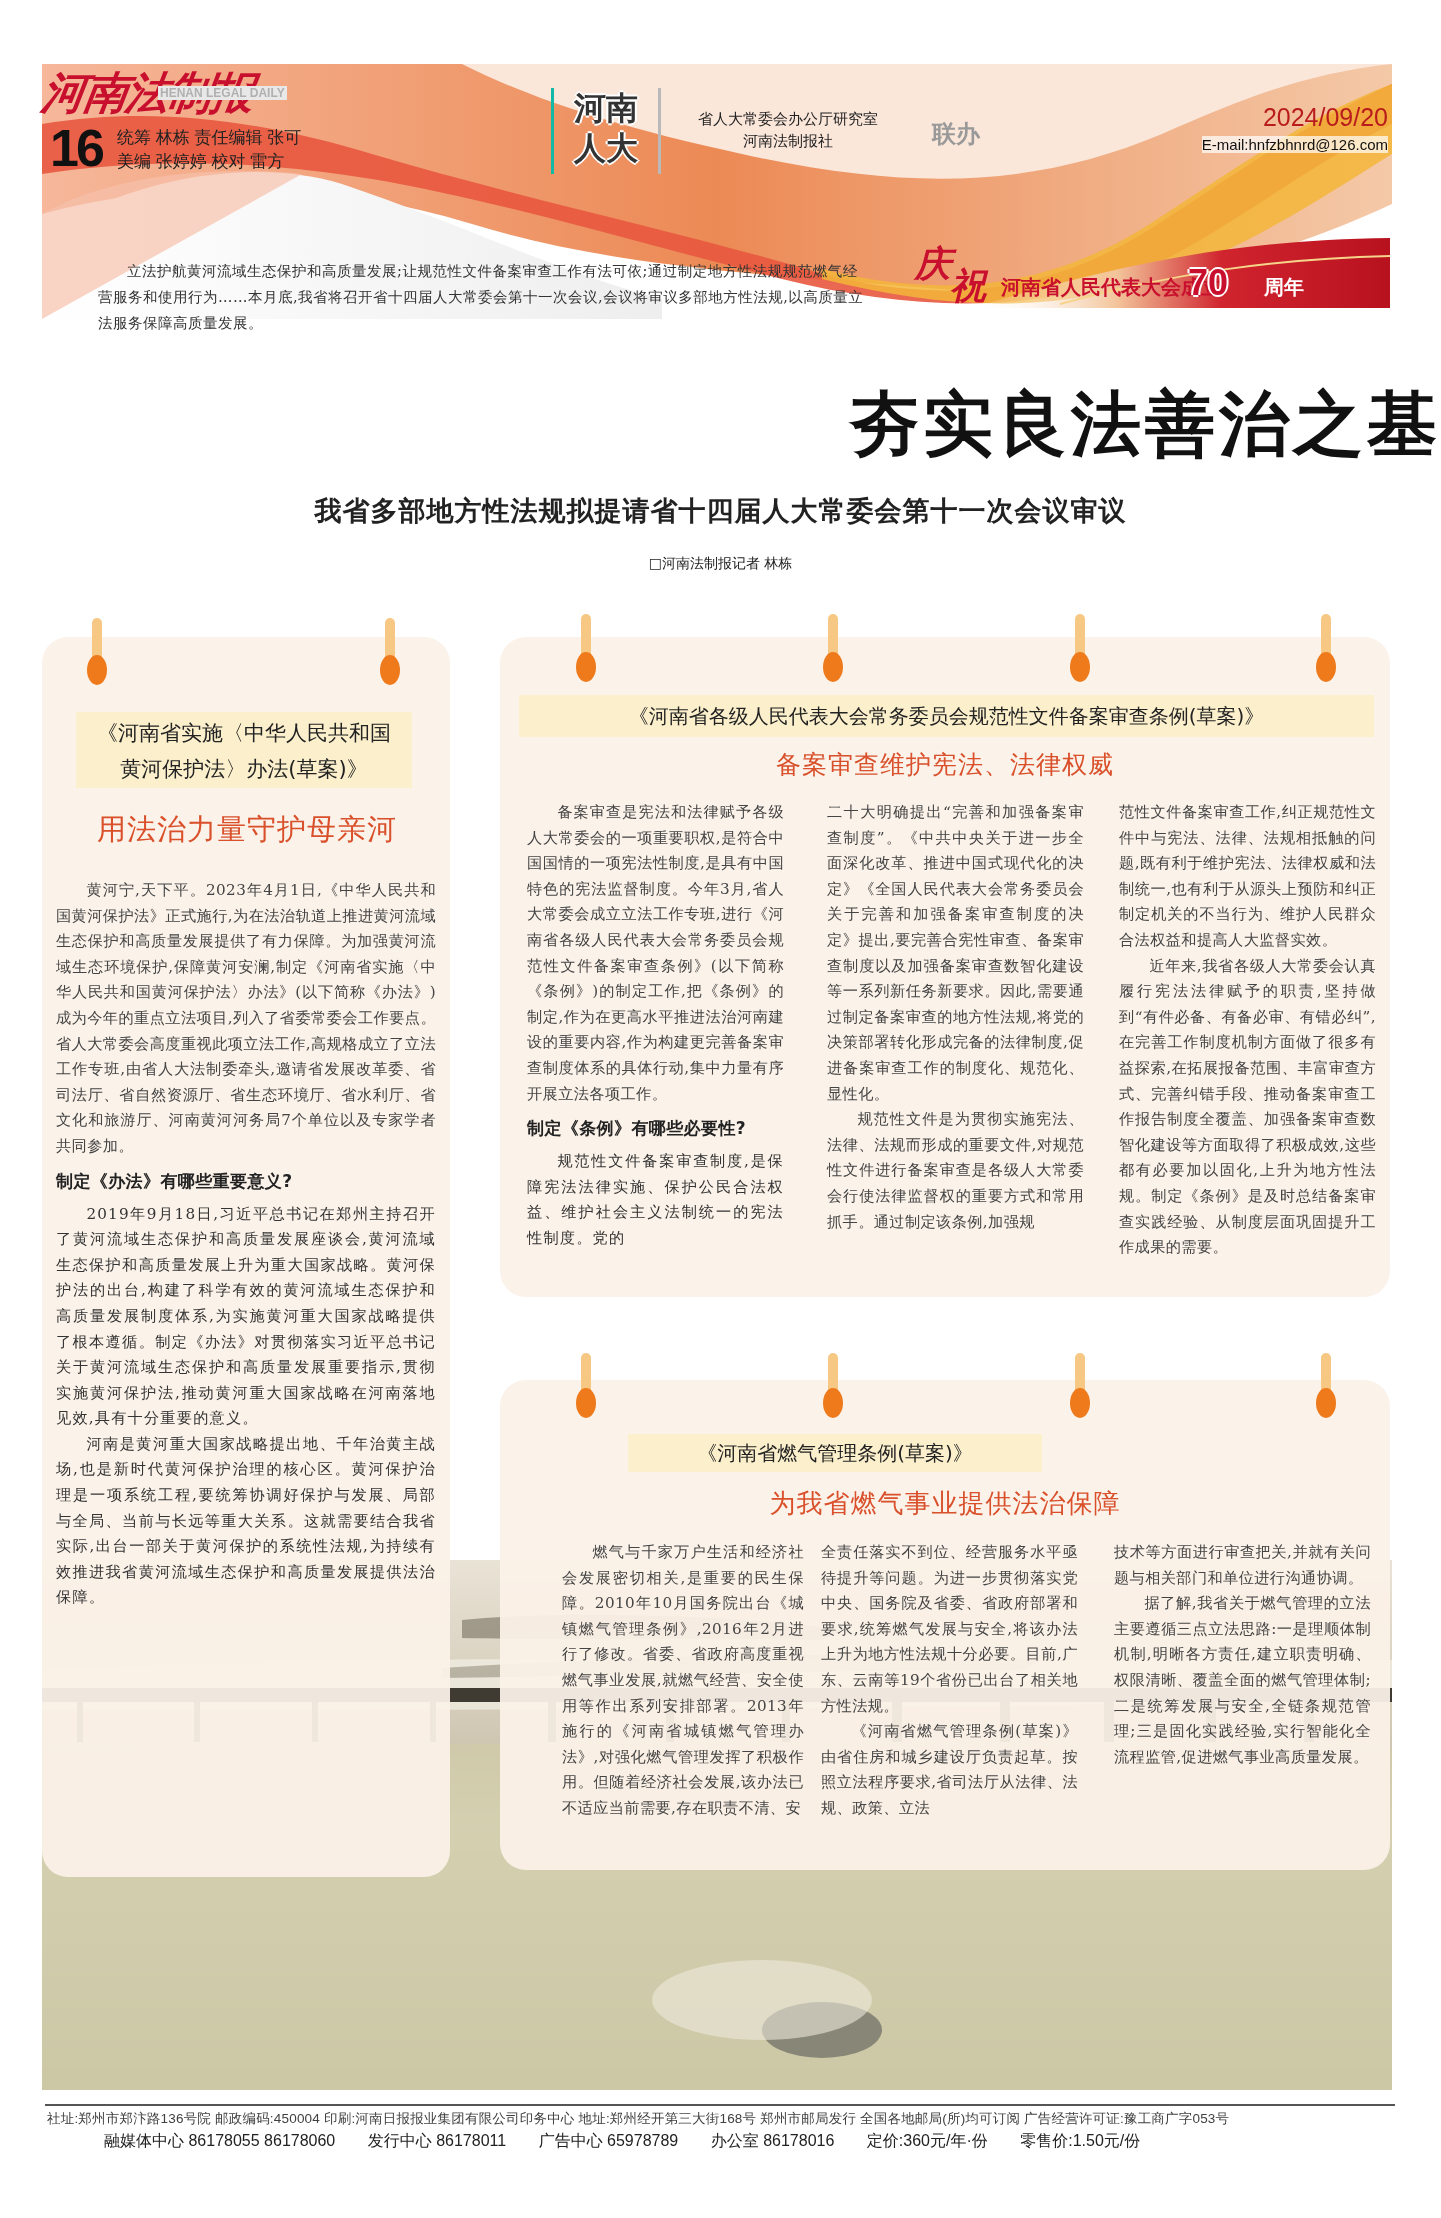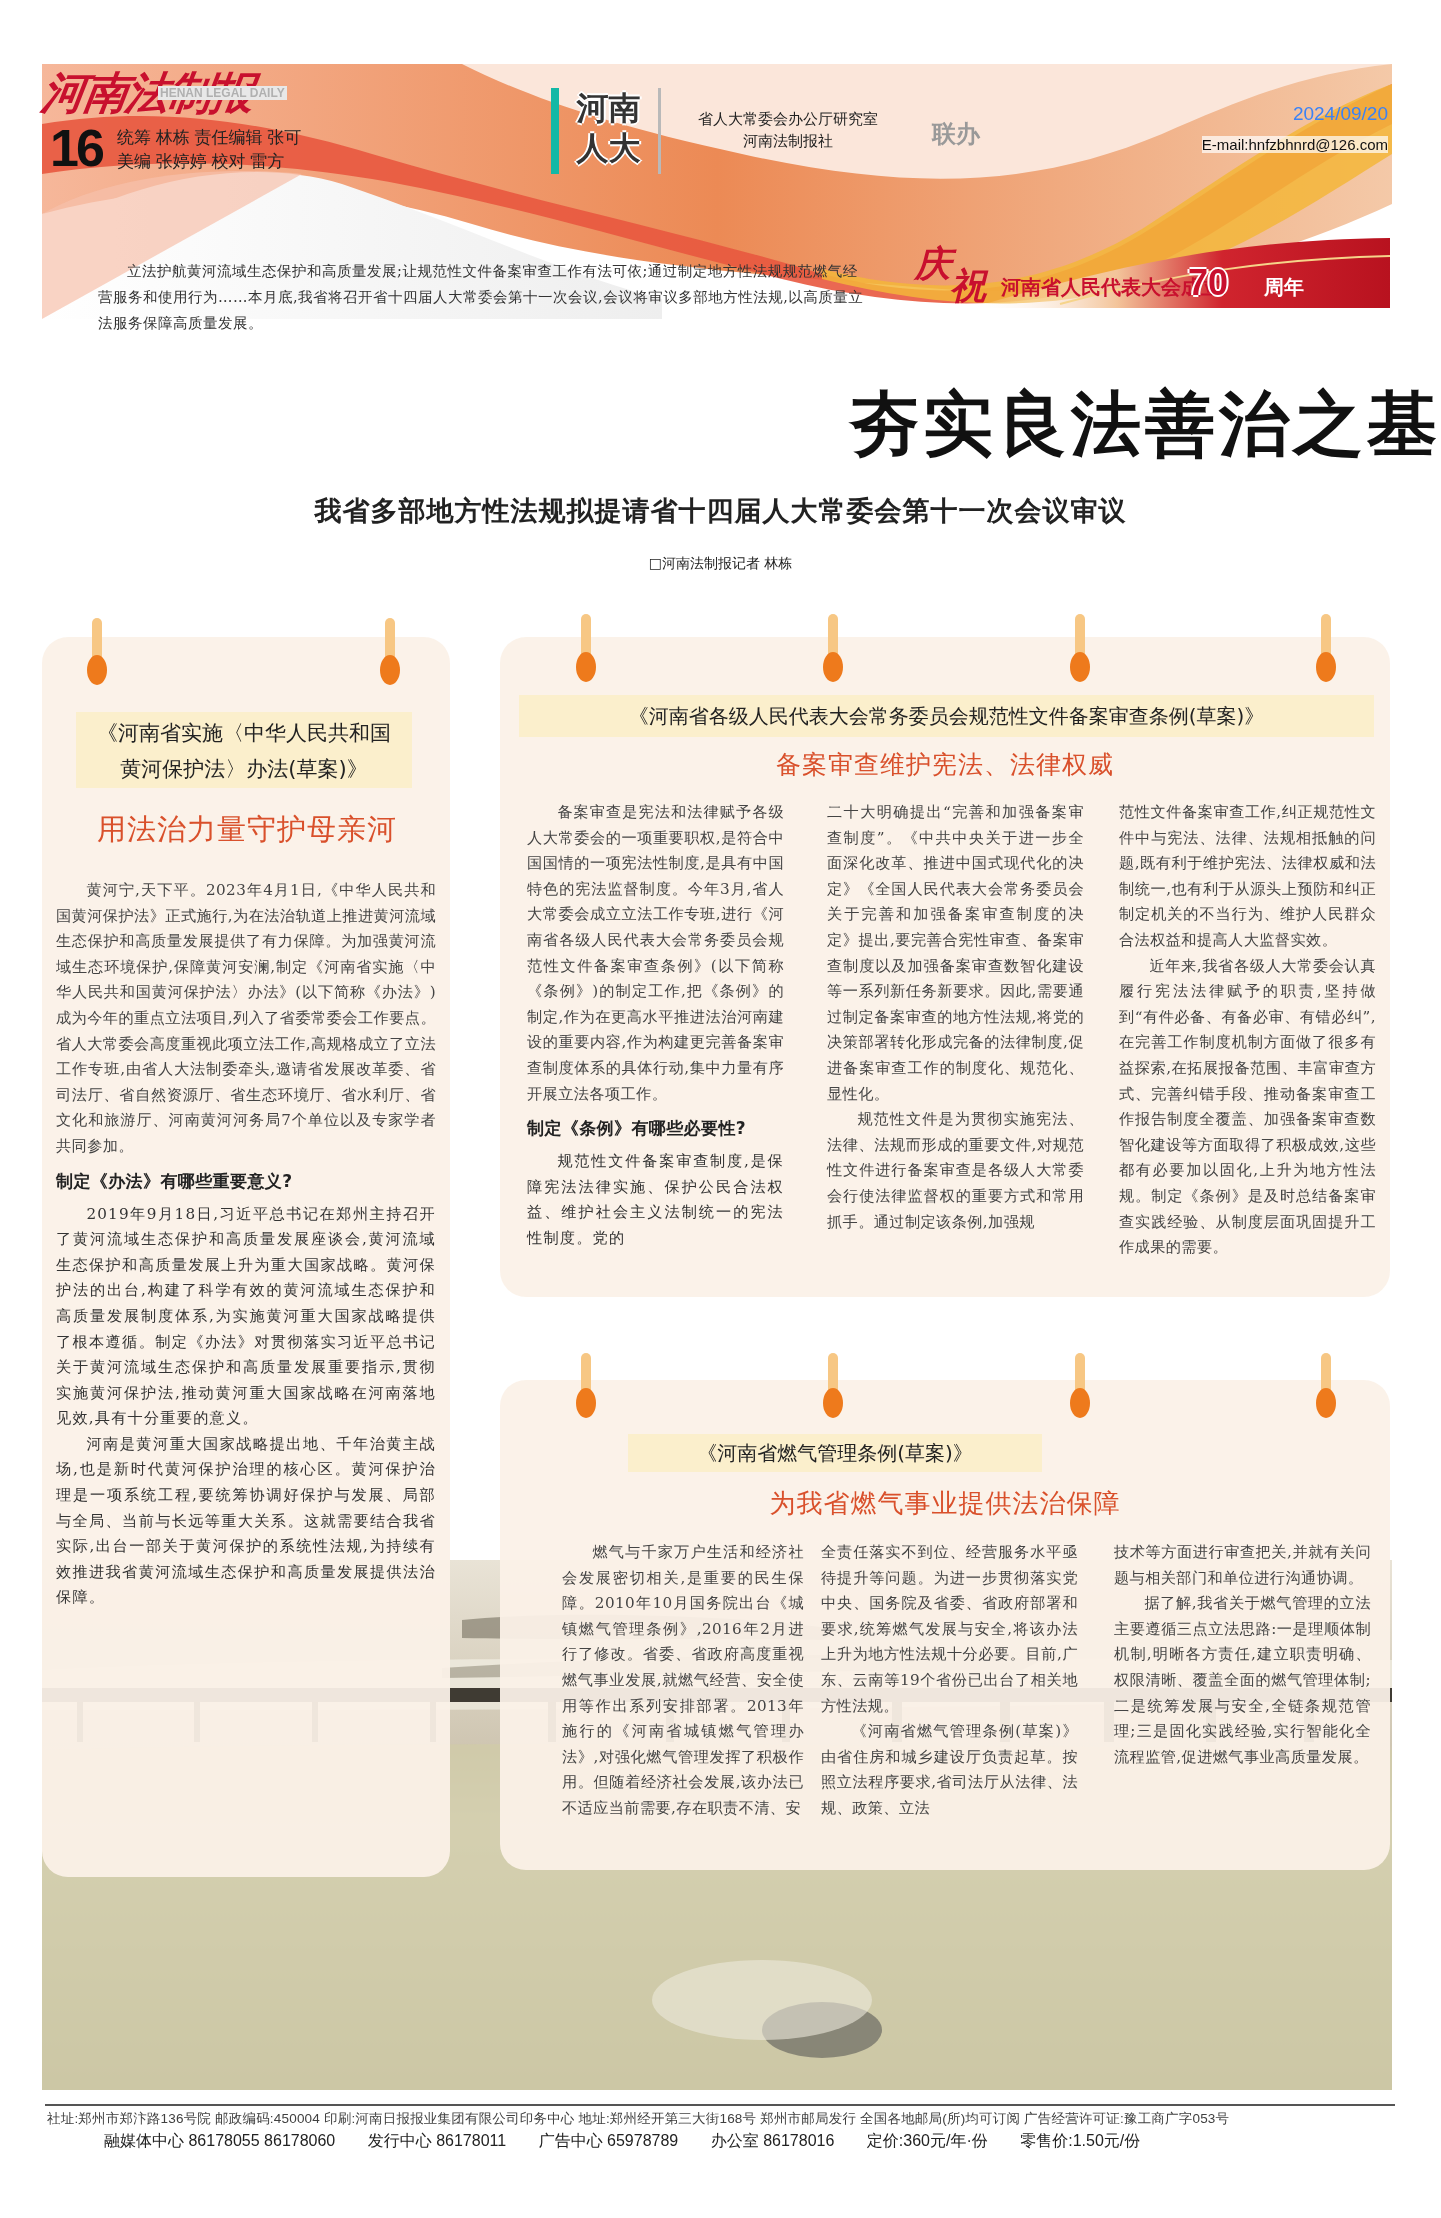--- a/index.html
+++ b/index.html
@@ -22,31 +22,31 @@
   }
   .page-num {
     left: 50px; top: 118px; font-family: "Liberation Sans", sans-serif; font-size: 52px; font-weight: 900;
     color: #111; letter-spacing: -3px;
   }
   .credits {
     left: 117px; top: 126px; font-family: "Liberation Sans", sans-serif; font-size: 17px; line-height: 24px; color: #222;
   }
   .section-box {
     left: 551px; top: 88px; width: 110px; height: 86px;
-    border-left: 8px solid #14b8a6; border-right: 3px solid #b9b9b9;
+    border-left: 3px solid #14b8a6; border-right: 3px solid #b9b9b9;
     text-align: center; font-family: "DejaVu Sans", sans-serif; font-weight: bold;
     font-size: 32px; line-height: 40px; color: #333;
     text-shadow: 2px 0 #fff, -2px 0 #fff, 0 2px #fff, 0 -2px #fff;
   }
   .cohost {
     left: 683px; top: 108px; width: 210px; text-align: center; font-family: "Liberation Sans", sans-serif;
     font-size: 15px; line-height: 22px; color: #222;
   }
   .lianban { left: 932px; top: 118px; font-family: "DejaVu Sans", sans-serif; font-weight: bold; font-size: 24px; color: #999; }
-  .date { right: 53px; top: 103px; font-family: "Liberation Sans", sans-serif; font-size: 19px; color: #3b82f6; }
+  .date { right: 53px; top: 103px; font-family: "Liberation Sans", sans-serif; font-size: 25px; color: #b91c1c; }
   .email { right: 53px; top: 136px; font-family: "Liberation Sans", sans-serif; font-size: 15px; color: #111; background: rgba(255,255,255,.7); }
 
   .lede {
     left: 98px; top: 258px; width: 770px; font-size: 14.5px; line-height: 26px; color: #333;
     text-indent: 2em; letter-spacing: 0.5px;
   }
   #celebrate { left: 910px; top: 234px; width: 480px; height: 74px; }
   .cel-qing { left: 915px; top: 240px; font-family: "DejaVu Serif", serif; font-style: italic; font-weight: bold; font-size: 36px; color: #c8102e; }
   .cel-zhu { left: 950px; top: 262px; font-family: "DejaVu Serif", serif; font-style: italic; font-weight: bold; font-size: 36px; color: #c8102e; }
   .cel-text { left: 1001px; top: 274px; font-family: "Liberation Sans", sans-serif; font-size: 20px; color: #c8102e; font-weight: bold; }

